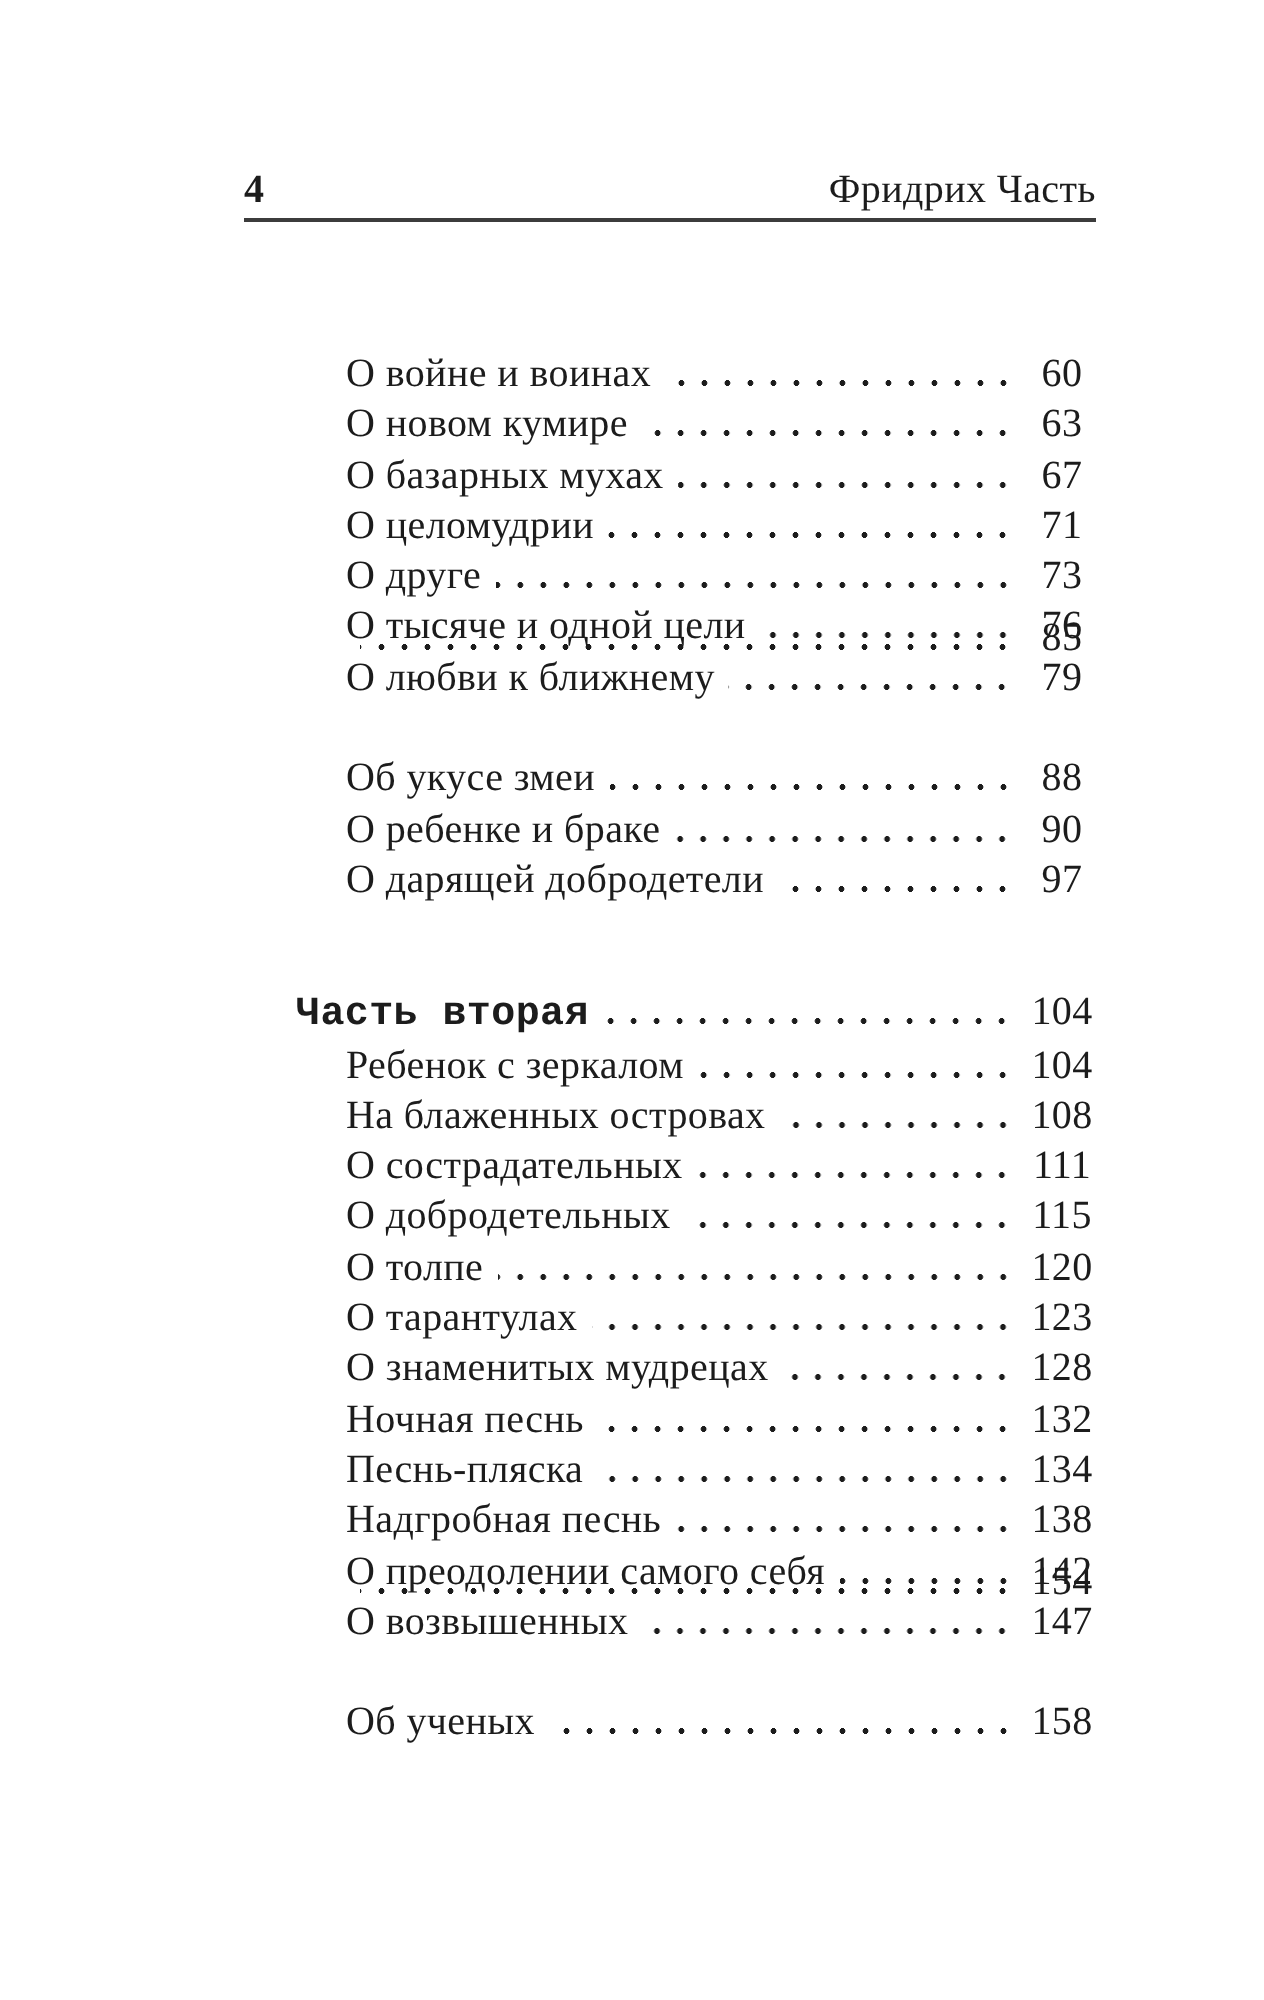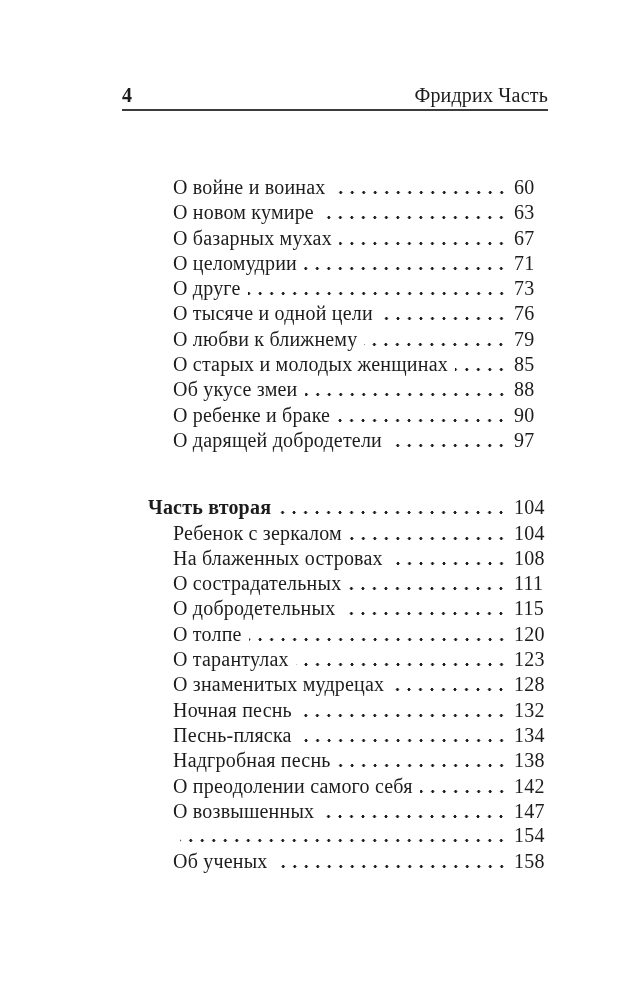--- a/index.html
+++ b/index.html
@@ -36,37 +36,36 @@
     font-size: 20px;
     letter-spacing: 0.2px;
   }
   .toc-row {
     display: flex;
     align-items: baseline;
     height: 25.3px;
     padding-left: 51px;
   }
   .toc-row.heading { padding-left: 26px; }
-  .toc-row.heading .toc-title { font-weight: 700; }
+  .toc-row.heading .toc-title { font-weight: 700; font-family: Liberation Mono, monospace; }
   .toc-section + .toc-section { margin-top: 42px; }
   .toc-title { white-space: nowrap; margin-top: 45px; }
   .toc-dots {
     flex: 1 1 auto;
     height: 5px;
     margin: 0 5px 0 7px;
     background-image: radial-gradient(circle, #1c1c1c 1.35px, rgba(0,0,0,0) 1.6px);
     background-size: 11.5px 5px;
     background-repeat: repeat-x;
     background-position: right 2px top 1px;
   }
   .toc-page {
     min-width: 34px;
-    text-align: left;
+    text-align: center;
     white-space: nowrap;
-    margin-top: 44px;
   }
 </style>
 </head>
 <body>
 
 <div class="page">
   <div class="running-header">
     <span class="folio">4</span>
     <span class="running-head">Фридрих Часть</span>
   </div>
@@ -102,21 +101,20 @@
           <span class="toc-title">О тысяче и одной цели</span>
           <span class="toc-dots"></span>
           <span class="toc-page">76</span>
         </div>
         <div class="toc-row">
           <span class="toc-title">О любви к ближнему</span>
           <span class="toc-dots"></span>
           <span class="toc-page">79</span>
         </div>
         <div class="toc-row">
-          <span class="toc-title">О старых и молодых женщинах</span>
           <span class="toc-dots"></span>
           <span class="toc-page">85</span>
         </div>
         <div class="toc-row">
           <span class="toc-title">Об укусе змеи</span>
           <span class="toc-dots"></span>
           <span class="toc-page">88</span>
         </div>
         <div class="toc-row">
           <span class="toc-title">О ребенке и браке</span>

